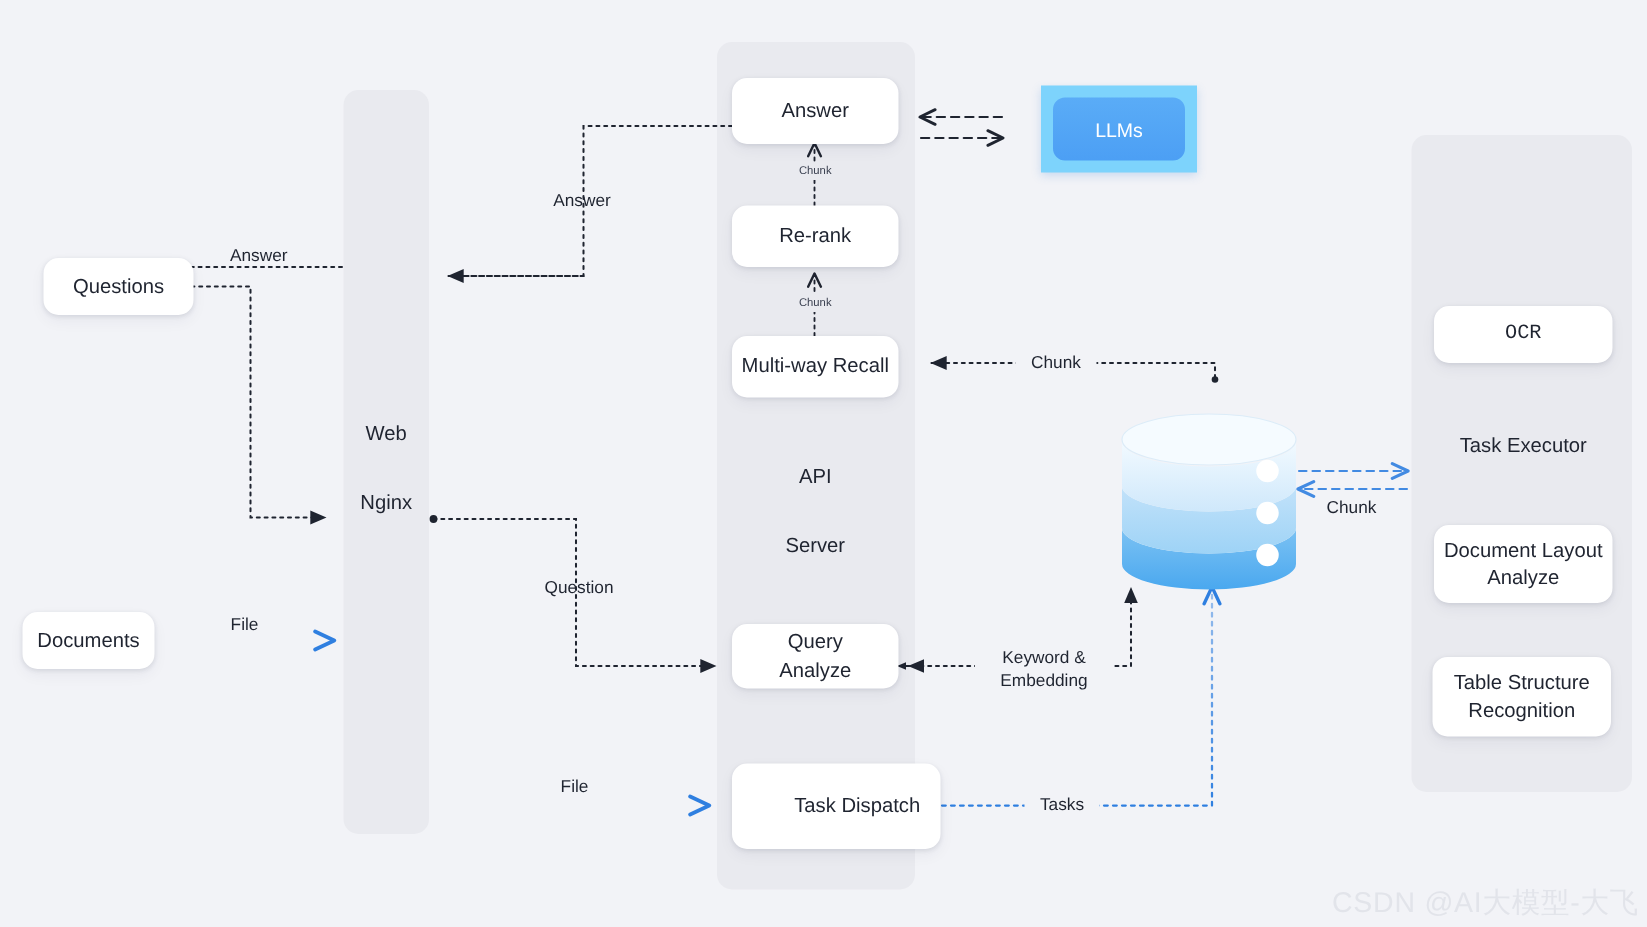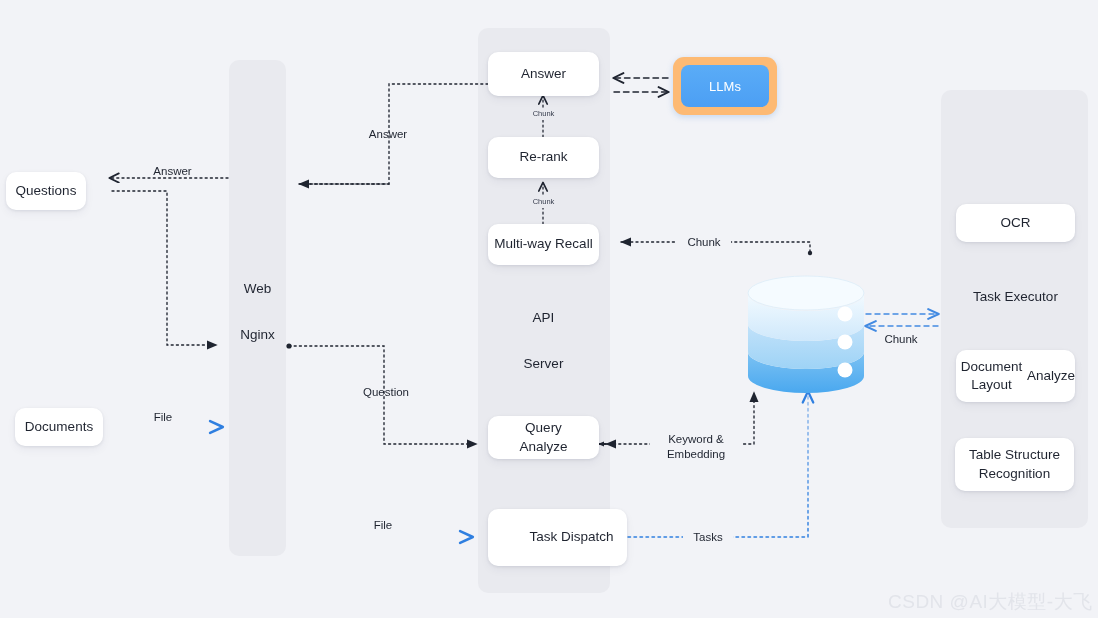--- a/index.html
+++ b/index.html
@@ -63,23 +63,24 @@
   }
   svg.wires {
     position: absolute;
     left: 0; top: 0;
     width: 1098px;
     height: 618px;
     pointer-events: none;
   }
   .llm-outer {
     position: absolute;
-    background: #fdba74;
-    border-radius: 11px;
+    background: #7dd3fc;
+    border-radius: 0;
     box-shadow: 0 2px 6px rgba(70,140,220,0.25);
+    margin-left: 21px;
   }
   .llm-inner {
     position: absolute;
     background: linear-gradient(180deg,#5aacf7 0%, #4c9ff4 100%);
     border-radius: 8px;
     color: #ffffff;
     font-size: 13px;
     display: flex;
     align-items: center;
     justify-content: center;
@@ -192,21 +193,21 @@
     <path d="M2,22 L2,52 A58,17 0 0 0 118,52 L118,22 A58,17 0 0 1 2,22 Z" fill="url(#dbA)"></path>
 
     <ellipse cx="60" cy="21" rx="58" ry="17" fill="#f5fbff"></ellipse>
     <ellipse cx="60" cy="21" rx="58" ry="17" fill="none" stroke="#dcecf8" stroke-width="0.8"></ellipse>
 
     <circle cx="99" cy="42" r="7.5" fill="#ffffff"></circle>
     <circle cx="99" cy="70" r="7.5" fill="#ffffff"></circle>
     <circle cx="99" cy="98" r="7.5" fill="#ffffff"></circle>
   </svg>
 
-  <div class="card" style="left:6px; top:172px; width:80px; height:38px;align-items:center;">
+  <div class="card" style="left:29px; top:172px; width:100px; height:38px;align-items:center;">
     <span>Questions</span>
   </div>
 
   <div class="card" style="left:15px; top:408px; width:88px; height:38px;">
     <span>Documents</span>
   </div>
 
   <div class="plainlabel" style="left:229px; top:294px; width:57px; height:36px; flex-direction:column;">
     <span>Web</span>
     <span>Nginx</span>
@@ -238,29 +239,29 @@
     <span>Task Dispatch</span>
   </div>
 
   <div class="llm-outer" style="left:673px; top:57px; width:104px; height:58px;">
     <div class="llm-inner" style="left:8px; top:8px; width:88px; height:42px;">
       <span>LLMs</span>
     </div>
   </div>
 
 
-  <div class="card" style="left:956px; top:204px; width:119px; height:38px;">
+  <div class="card" style="left:956px; top:204px; width:119px; height:38px;font-family:Liberation Mono, monospace;">
     <span>OCR</span>
   </div>
 
   <div class="plainlabel" style="left:956px; top:286px; width:119px; height:22px;">
     <span>Task Executor</span>
   </div>
 
-  <div class="card" style="left:956px; top:350px; width:119px; height:52px; flex-direction:row;">
+  <div class="card" style="left:956px; top:350px; width:119px; height:52px; flex-direction:column;">
     <span>Document Layout</span>
     <span>Analyze</span>
   </div>
 
   <div class="card" style="left:955px; top:438px; width:119px; height:53px; flex-direction:column;">
     <span>Table Structure</span>
     <span>Recognition</span>
   </div>
 
   <div class="edgelabel" style="left:135px; top:162px; width:75px; height:18px;">

